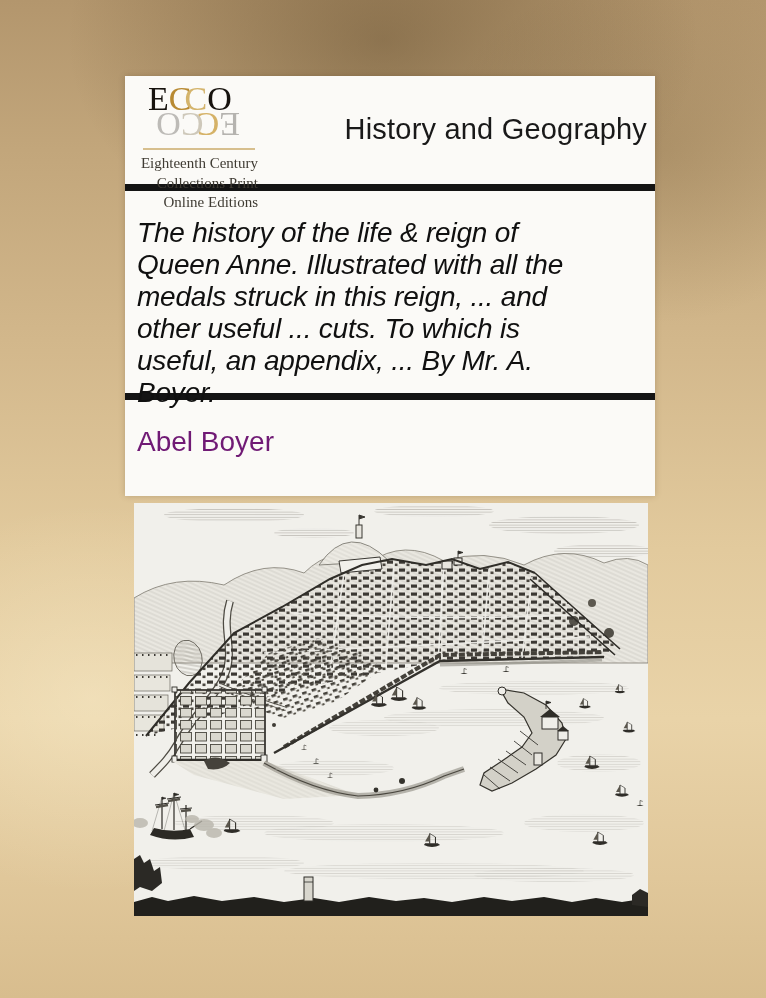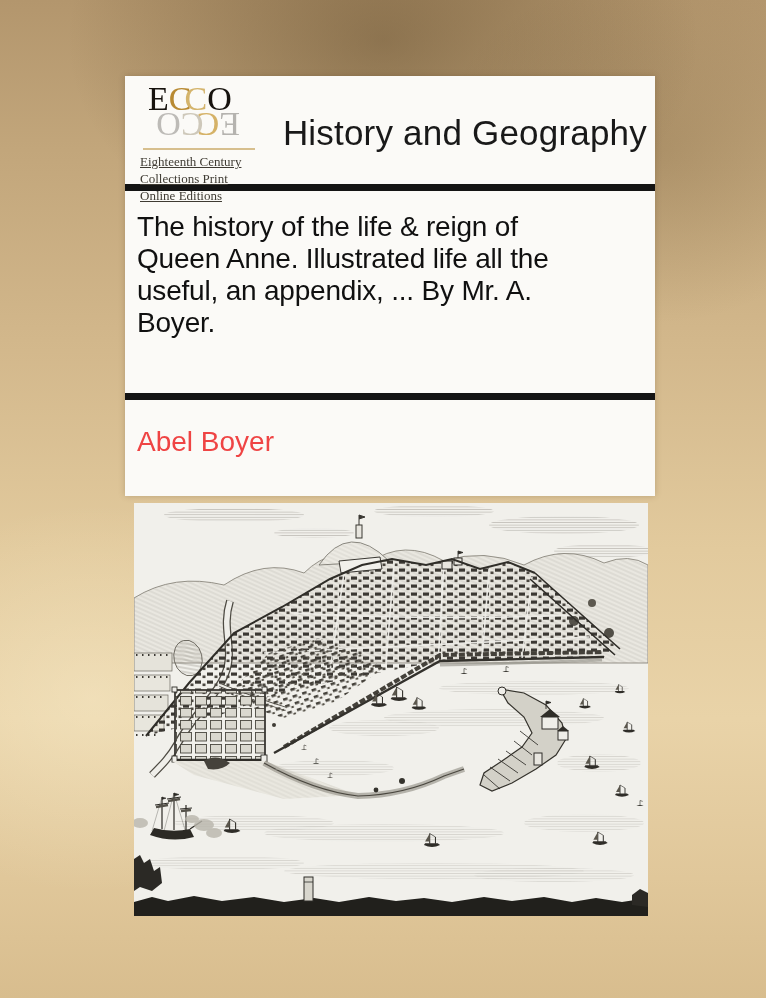--- a/index.html
+++ b/index.html
@@ -17,31 +17,31 @@
     background:#fbfaf7;box-shadow:0 0 6px rgba(80,60,30,.25);
   }
   .header-row{position:relative;height:108px;}
   .logo-block{position:absolute;left:15px;top:9px;width:118px;}
   .ecco{font-family:"Liberation Serif",serif;font-size:34px;line-height:.84;
         margin-left:8px;white-space:nowrap;}
   .ecco span{display:inline-block;}
   .ecco .c2{margin-left:-7px;}
   .ecco-mirror{transform:rotate(180deg);transform-origin:46px 12px;opacity:.85;margin-top:0px;}
   .logo-rule{width:112px;height:2px;background:#d7bf8e;margin:6px 0 4px 3px;}
-  .logo-tagline{font-family:"Liberation Serif",serif;font-size:13px;color:#3f3b33;
-        text-align:left;width:118px;line-height:1.3;text-decoration:underline;}
+  .logo-tagline{font-family:"Liberation Serif",serif;font-size:15px;color:#3f3b33;
+        text-align:right;width:118px;line-height:1.3;}
   .category-heading{
-    position:absolute;right:8px;top:37px;font-size:35px;color:#191919;
+    position:absolute;right:8px;top:37px;font-size:29px;color:#191919;
     letter-spacing:.2px;white-space:nowrap;}
   .bar{height:7px;background:#141414;}
-  .title-block{height:202px;box-sizing:border-box;padding:20px 12px 0;
-    font-size:28px;line-height:32px;color:#101010;letter-spacing:-.2px;}
+  .title-block{height:202px;box-sizing:border-box;padding:26px 12px 0;
+    font-size:28px;line-height:32px;color:#101010;letter-spacing:-.2px;font-style:italic;}
   .title-block div{white-space:nowrap;}
   .author-block{height:87px;box-sizing:border-box;padding:26px 12px 0;
-    font-size:28px;color:#ef4444;}
+    font-size:28px;color:#701a75;}
   .illustration-frame{position:absolute;left:134px;top:503px;width:514px;height:413px;}
   svg{display:block;}
 </style>
 </head>
 <body>
 
 <div class="cover-card">
 
   <div class="header-row">
     <div class="logo-block">
@@ -56,21 +56,23 @@
         <div>Online Editions</div>
       </div>
     </div>
     <div class="category-heading">History and Geography</div>
   </div>
 
   <div class="bar"></div>
 
   <div class="title-block">
     <div>The history of the life &amp; reign of</div>
-    <div>Queen Anne. Illustrated life all the</div>
+    <div>Queen Anne. Illustrated with all the</div>
+    <div>medals struck in this reign, ... and</div>
+    <div>other useful ... cuts. To which is</div>
     <div>useful, an appendix, ... By Mr. A.</div>
     <div>Boyer.</div>
   </div>
 
   <div class="bar"></div>
 
   <div class="author-block">Abel Boyer</div>
 </div>
 
 <div class="illustration-frame" role="img" aria-label="Engraved bird's-eye view of a fortified harbor city with a curved breakwater pier and sailing ships in the bay">

